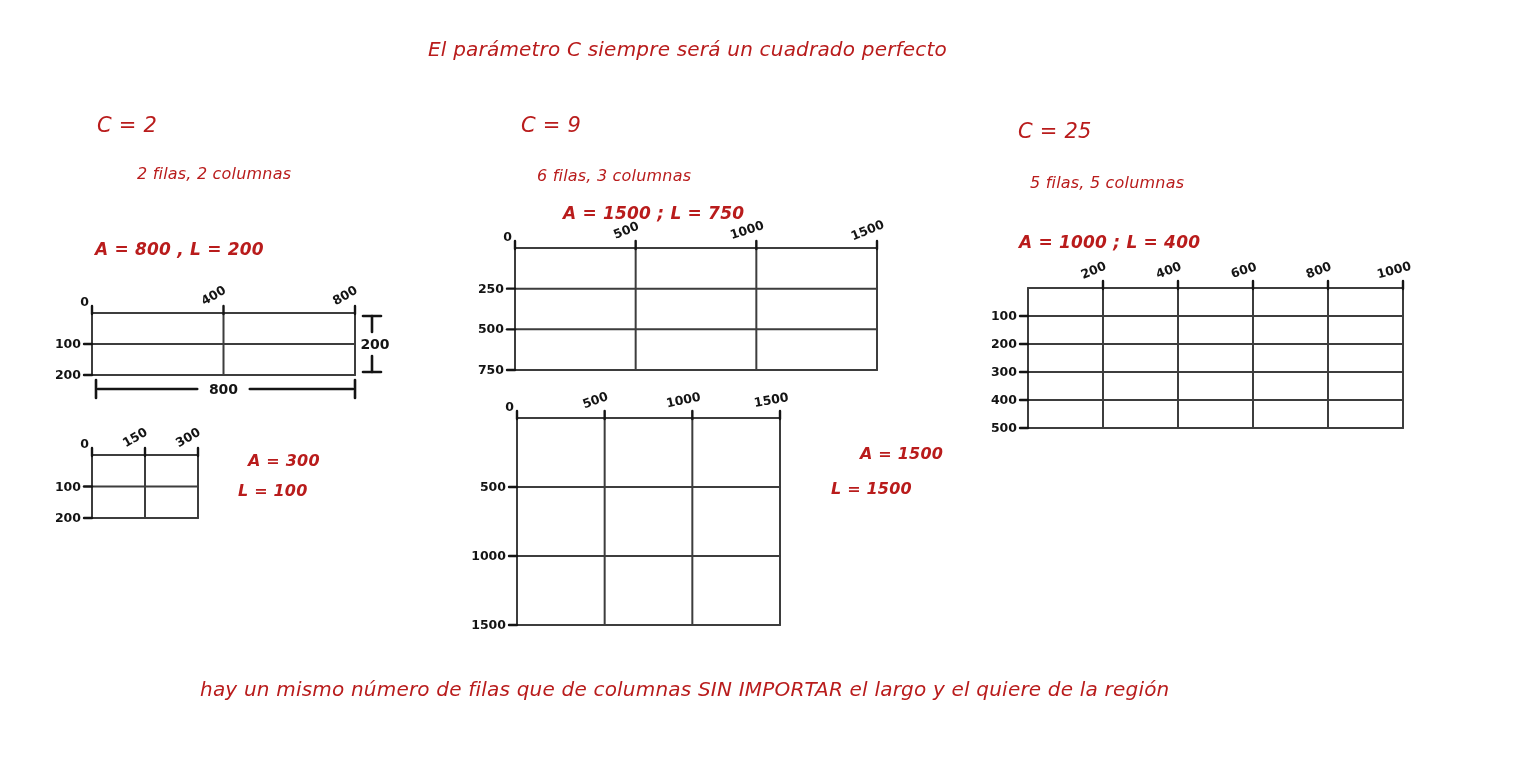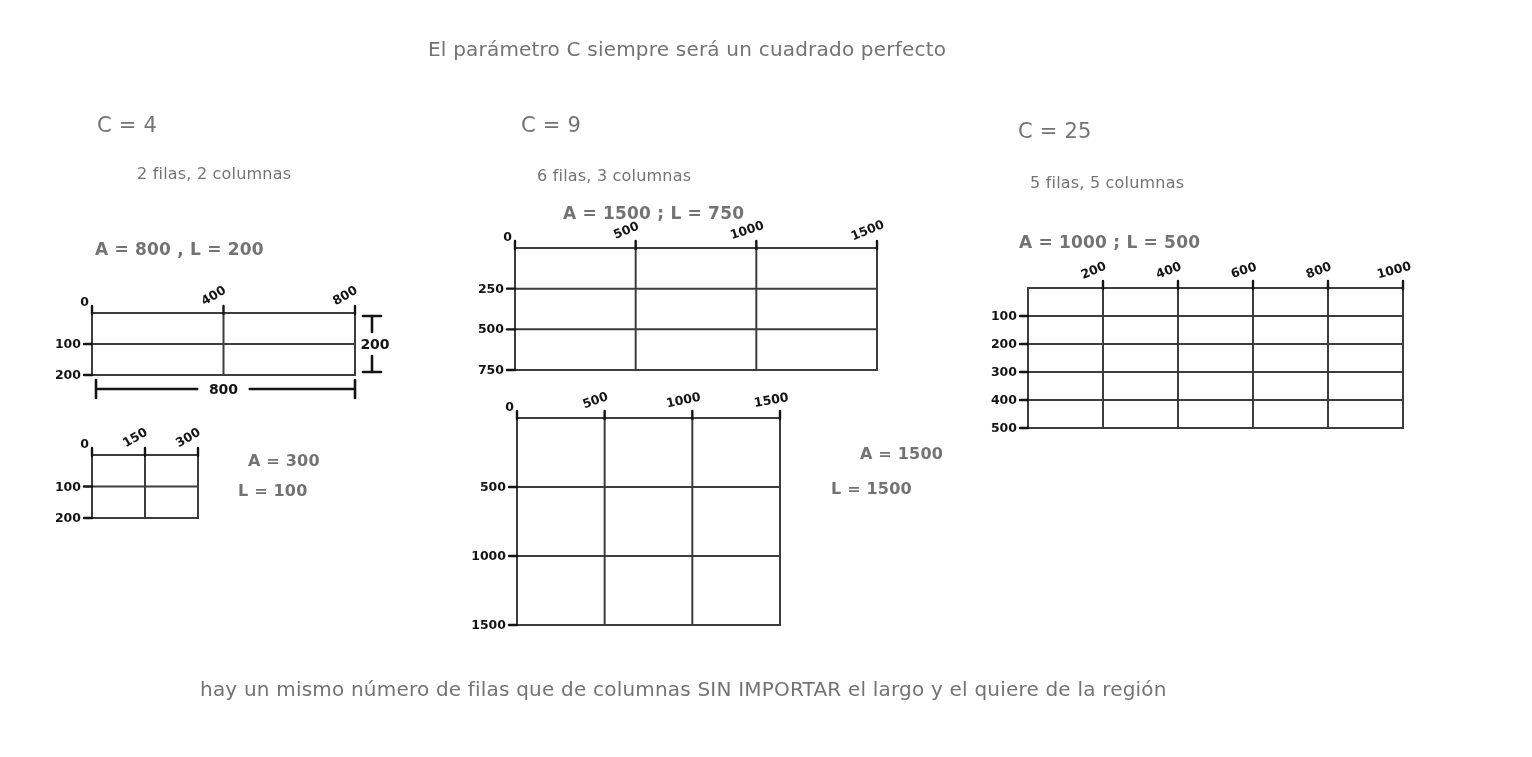--- a/index.html
+++ b/index.html
@@ -1,55 +1,55 @@
 <!DOCTYPE html>
 <html><head>
 <meta charset="utf-8">
 <style>
   html,body{margin:0;padding:0;background:#fff;}
   .canvas{
     position:relative;width:1532px;height:757px;background:#ffffff;overflow:hidden;
     font-family:"DejaVu Sans",sans-serif;color:#1a1a1a;
   }
-  .lbl{position:absolute;white-space:nowrap;color:#737373;letter-spacing:.2px;}
+  .lbl{position:absolute;white-space:nowrap;color:#b91c1c;letter-spacing:.2px;font-style:italic;}
   .title{font-size:20px;}
   .chead{font-size:21px;}
   .sub{font-size:16px;}
   .al{font-size:17px;font-weight:700;}
   .al-sm{font-size:16px;font-weight:700;}
   .footer{font-size:20px;}
   #diagram-svg{position:absolute;left:0;top:0;}
   .gl{stroke:#3d3d3d;stroke-width:2;stroke-linecap:round;}
   .tk{stroke:#141414;stroke-width:2.4;stroke-linecap:round;}
   .tkl{font:700 12.5px "DejaVu Sans",sans-serif;fill:#141414;}
   .dm{stroke:#141414;stroke-width:2.6;stroke-linecap:round;}
   .dml{font:700 14px "DejaVu Sans",sans-serif;fill:#141414;}
 </style>
 </head>
 <body>
 
 <div class="canvas">
 
   <div class="lbl title" style="left:428px;top:37px;">El parámetro C siempre será un cuadrado perfecto</div>
 
-  <div class="lbl chead" style="left:97px;top:113px;">C = 4</div>
+  <div class="lbl chead" style="left:97px;top:113px;">C = 2</div>
   <div class="lbl sub" style="left:137px;top:164px;">2 filas, 2 columnas</div>
   <div class="lbl al" style="left:95px;top:239px;">A = 800 ,  L = 200</div>
   <div class="lbl al-sm" style="left:248px;top:451px;text-align:right;">A = 300</div>
   <div class="lbl al-sm" style="left:238px;top:481px;">L = 100</div>
 
   <div class="lbl chead" style="left:521px;top:113px;">C = 9</div>
   <div class="lbl sub" style="left:537px;top:166px;">6 filas, 3 columnas</div>
   <div class="lbl al" style="left:563px;top:203px;">A = 1500 ;  L = 750</div>
   <div class="lbl al-sm" style="left:860px;top:444px;">A = 1500</div>
   <div class="lbl al-sm" style="left:831px;top:479px;">L = 1500</div>
 
   <div class="lbl chead" style="left:1018px;top:119px;">C = 25</div>
   <div class="lbl sub" style="left:1030px;top:173px;">5 filas, 5 columnas</div>
-  <div class="lbl al" style="left:1019px;top:232px;">A = 1000 ;  L = 500</div>
+  <div class="lbl al" style="left:1019px;top:232px;">A = 1000 ;  L = 400</div>
 
   <div class="lbl footer" style="left:200px;top:677px;">hay un mismo número de filas que de columnas SIN IMPORTAR el largo y el quiere de la región</div>
 
   <svg id="diagram-svg" width="1532" height="757" viewBox="0 0 1532 757">
       <g>
         <line x1="92" y1="313" x2="92" y2="375" class="gl"></line>
         <line x1="223.5" y1="313" x2="223.5" y2="375" class="gl"></line>
         <line x1="355" y1="313" x2="355" y2="375" class="gl"></line>
         <line x1="92" y1="313" x2="355" y2="313" class="gl"></line>
         <line x1="92" y1="344" x2="355" y2="344" class="gl"></line>

